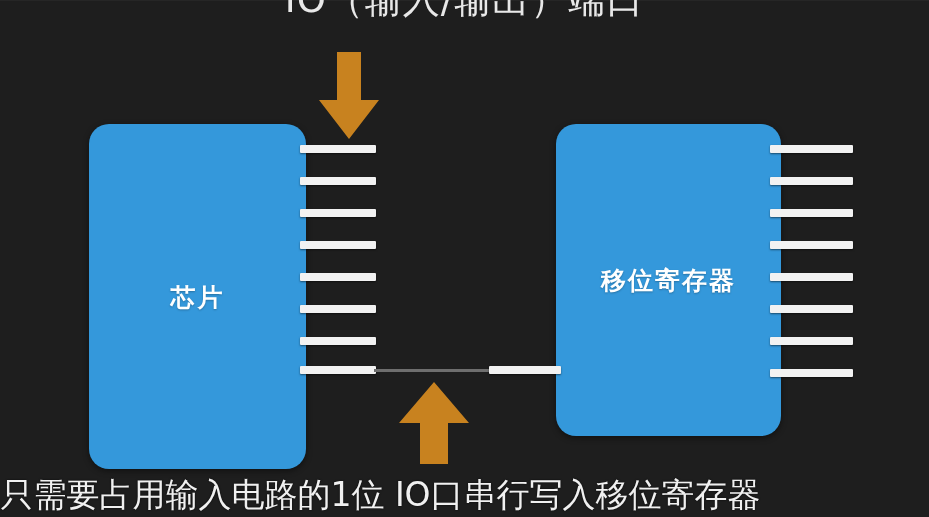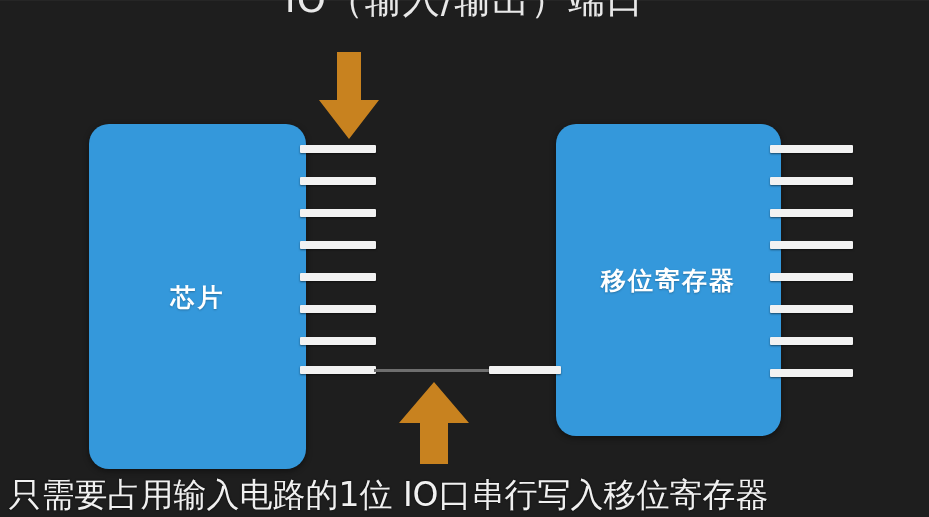--- a/index.html
+++ b/index.html
@@ -102,21 +102,20 @@
     bottom: 2px;
     width: 761px;
     text-align: center;
     color: #f0f0f0;
     font-size: 33px;
     line-height: 40px;
     white-space: nowrap;
     letter-spacing: 0px;
     font-weight: 400;
     text-shadow: 0 0 2px rgba(0,0,0,0.8);
-    padding-left: 8px;
   }
 
   .divider-top {
     position: absolute;
     left: 0; top: 0; width: 929px; height: 1px;
     background: rgba(255,255,255,0.04);
   }
 </style>
 </head>
 <body>

